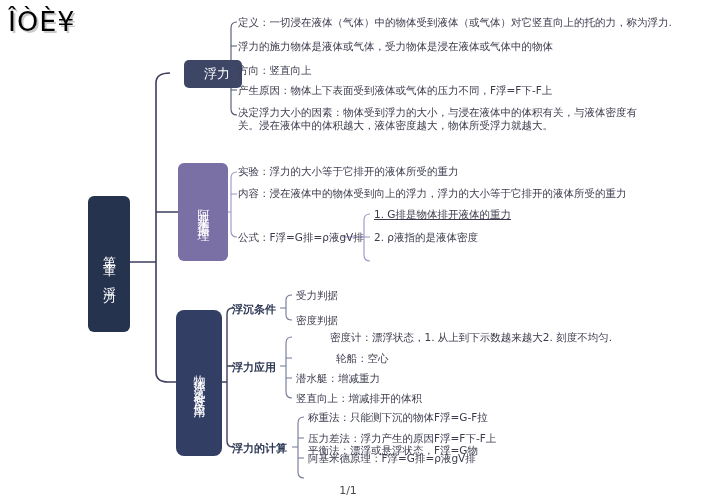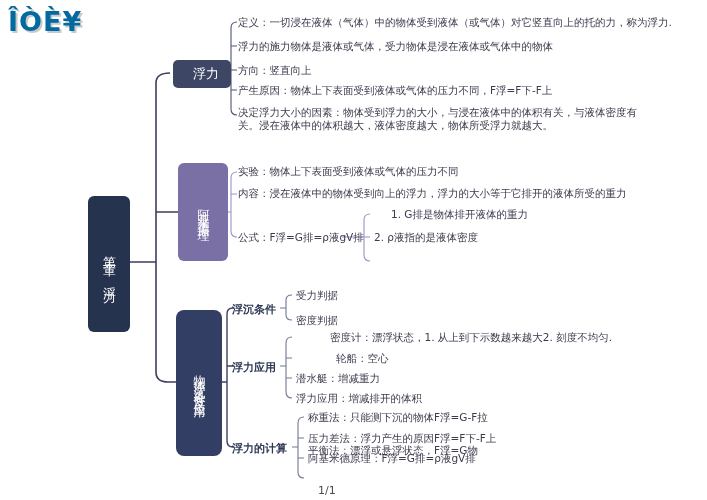--- a/index.html
+++ b/index.html
@@ -4,48 +4,48 @@
 <style>
   html,body { margin:0; padding:0; background:#ffffff; }
   .stage {
     position:relative; width:707px; height:500px; background:#ffffff;
     font-family:"DejaVu Sans", sans-serif; overflow:hidden;
   }
   svg.wires { position:absolute; left:0; top:0; }
 
   .logo {
     position:absolute; left:8px; top:6px;
-    font-size:27px; font-weight:bold; color:#0369a1;
+    font-size:27px; font-weight:normal; color:#000000;
     text-shadow:2px 2px 0 #c9c9c9; letter-spacing:1px;
   }
 
   .node {
     position:absolute; display:flex; align-items:center; justify-content:center;
     color:#ffffff; border-radius:6px; box-sizing:border-box;
   }
   .node.vert { writing-mode:vertical-rl; text-orientation:upright; letter-spacing:4px; }
   .node-root  { left:88px;  top:196px; width:42px; height:136px; background:#26334e; font-size:13px; }
-  .node-fuli  { left:173px; top:60px;  width:58px; height:28px;  background:#3e4666; font-size:13px; border-radius:5px;padding-left:8px; }
+  .node-fuli  { left:184px; top:60px;  width:58px; height:28px;  background:#3e4666; font-size:13px; border-radius:5px;padding-left:8px; }
   .node-arch  { left:178px; top:163px; width:50px; height:98px;  background:#7a70a5; font-size:12px; }
   .node-float { left:176px; top:310px; width:46px; height:146px; background:#333e64; font-size:12px; border-radius:8px; }
 
   .leaf {
     position:absolute; font-size:10.5px; line-height:13px;
     color:#3b3b4d; white-space:nowrap;
   }
   .leaf.wrap { white-space:normal; width:400px; }
 
   .glabel {
     position:absolute; font-size:11px; font-weight:bold;
     color:#2e3956; white-space:nowrap;
   }
 
   .page {
     position:absolute; left:318px; top:484px; width:60px;
-    font-size:11px; color:#4a4a4a;
+    text-align:center; font-size:11px; color:#4a4a4a;
   }
 </style>
 </head>
 <body>
 
 <div class="stage">
 
   <svg class="wires" width="707" height="500" viewBox="0 0 707 500">
 
     <path d="M130 262 L156 262 M170 73 Q156 73 156 83 L156 372 Q156 382 168 382 L176 382 M156 212 L178 212" fill="none" stroke="#3e3e5e" stroke-width="1.6"></path>
@@ -71,37 +71,37 @@
   <div class="node node-fuli">浮力</div>
   <div class="node node-arch vert">阿基米德原理</div>
   <div class="node node-float vert">物体浮沉条件及应用</div>
 
   <div class="leaf" style="left:238px; top:16px;">定义：一切浸在液体（气体）中的物体受到液体（或气体）对它竖直向上的托的力，称为浮力.</div>
   <div class="leaf" style="left:238px; top:40px;">浮力的施力物体是液体或气体，受力物体是浸在液体或气体中的物体</div>
   <div class="leaf" style="left:238px; top:64px;">方向：竖直向上</div>
   <div class="leaf" style="left:238px; top:84px;">产生原因：物体上下表面受到液体或气体的压力不同，F浮=F下-F上</div>
   <div class="leaf wrap" style="left:238px; top:106px;">决定浮力大小的因素：物体受到浮力的大小，与浸在液体中的体积有关，与液体密度有关。浸在液体中的体积越大，液体密度越大，物体所受浮力就越大。</div>
 
-  <div class="leaf" style="left:238px; top:165px;">实验：物体上下表面受到液体或气体的压力不同</div>
+  <div class="leaf" style="left:238px; top:165px;">实验：浮力的大小等于它排开的液体所受的重力</div>
   <div class="leaf" style="left:238px; top:231px;">公式：F浮=G排=ρ液gV排</div>
   <div class="leaf" style="left:238px; top:187px;">内容：浸在液体中的物体受到向上的浮力，浮力的大小等于它排开的液体所受的重力</div>
-  <div class="leaf" style="left:391px; top:208px;">1. G排是物体排开液体的重力</div>
+  <div class="leaf" style="left:374px; top:208px;text-decoration:underline;">1. G排是物体排开液体的重力</div>
   <div class="leaf" style="left:374px; top:231px;">2. ρ液指的是液体密度</div>
 
   <div class="glabel" style="left:232px; top:302px;">浮沉条件</div>
   <div class="glabel" style="left:232px; top:360px;">浮力应用</div>
   <div class="glabel" style="left:232px; top:441px;">浮力的计算</div>
 
   <div class="leaf" style="left:296px; top:289px;">受力判据</div>
   <div class="leaf" style="left:296px; top:314px;">密度判据</div>
 
   <div class="leaf" style="left:296px; top:331px;margin-left:34px;">密度计：漂浮状态，1. 从上到下示数越来越大2. 刻度不均匀.</div>
   <div class="leaf" style="left:296px; top:352px;margin-left:40px;">轮船：空心</div>
   <div class="leaf" style="left:296px; top:372px;">潜水艇：增减重力</div>
-  <div class="leaf" style="left:296px; top:392px;">浮力应用：增减排开的体积</div>
+  <div class="leaf" style="left:296px; top:392px;">竖直向上：增减排开的体积</div>
 
   <div class="leaf" style="left:308px; top:411px;">称重法：只能测下沉的物体F浮=G-F拉</div>
   <div class="leaf" style="left:308px; top:432px;">压力差法：浮力产生的原因F浮=F下-F上</div>
   <div class="leaf" style="left:308px; top:452px;">阿基米德原理：F浮=G排=ρ液gV排</div>
   <div class="leaf" style="left:308px; top:444px;">平衡法：漂浮或悬浮状态，F浮=G物</div>
 
   <div class="page">1/1</div>
 
 </div>
 

